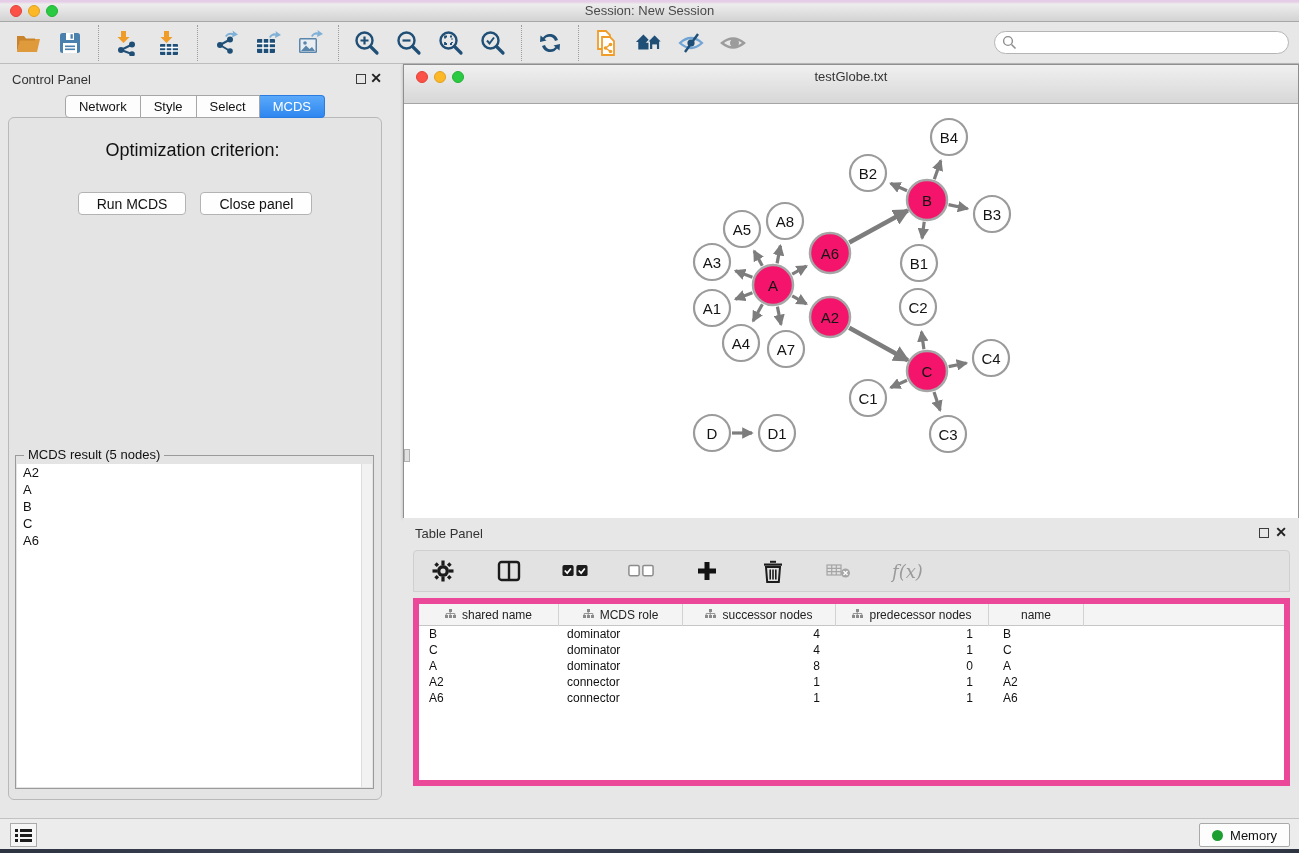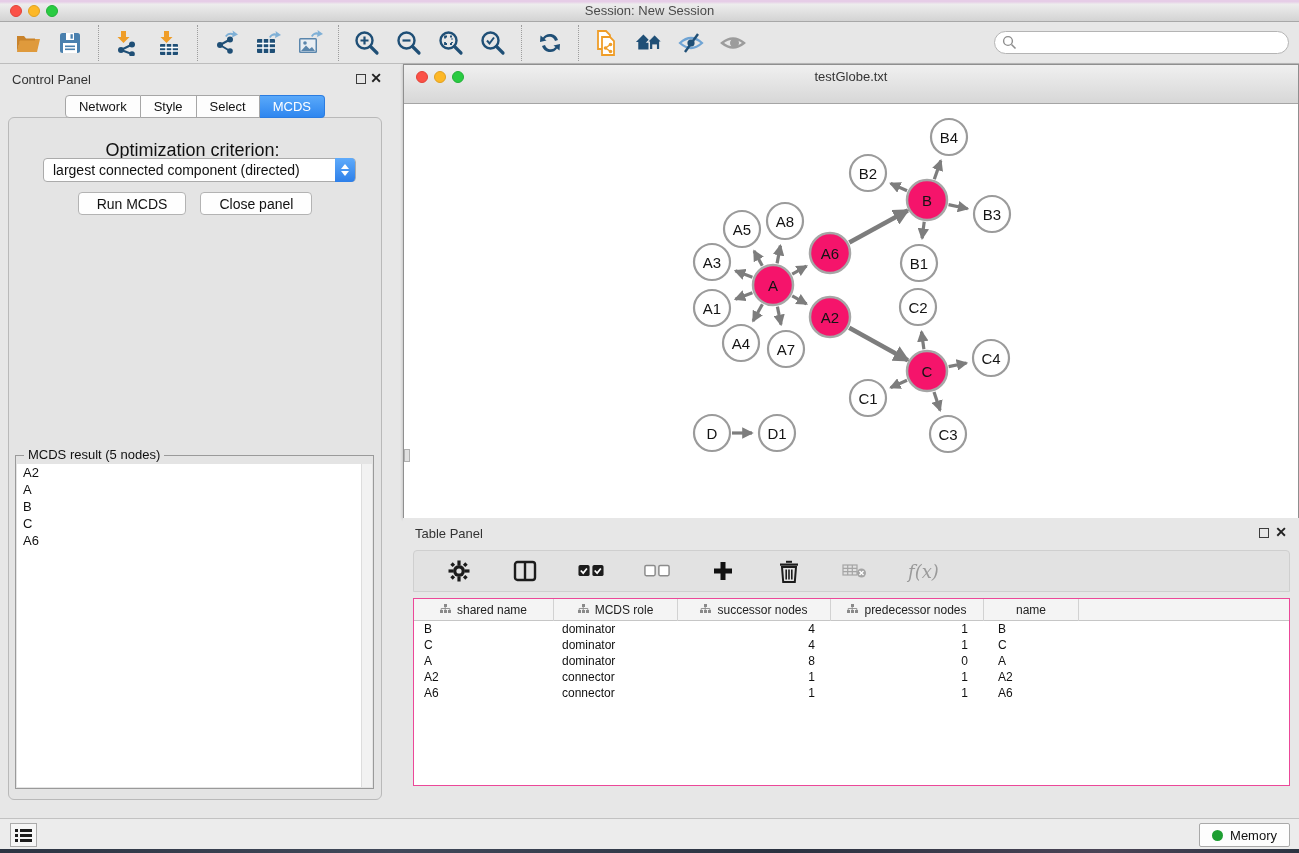--- a/index.html
+++ b/index.html
@@ -74,25 +74,25 @@
   #net-canvas { position:relative; width:894px; height:429px; background:#fff; }
   #graph-svg { position:absolute; left:0; top:0; }
   .grip-left { position:absolute; left:0px; top:345px; width:6px; height:13px; background:#e0e0e0; border:1px solid #b0b0b0; }
   .grip-bottom { position:absolute; left:444px; bottom:0px; width:13px; height:6px; background:#e0e0e0; border:1px solid #b0b0b0; }
   #resize-grip { position:absolute; right:1px; bottom:1px; width:13px; height:13px; }
 
   
   #table-panel { position:absolute; left:403px; top:518px; width:896px; height:300px; background:#e7e7e7; }
   #tp-float { right:30px; } #tp-close { right:12px; }
   #tp-toolbar { position:absolute; left:10px; right:9px; top:32px; height:42px; background:#e2e2e2;
-    border:1px solid #cfcfcf; border-radius:4px 4px 0 0; display:flex; align-items:center; gap:40px; padding-left:32px; }
+    border:1px solid #cfcfcf; border-radius:4px 4px 0 0; display:flex; align-items:center; gap:40px; padding-left:16px; }
   .tpico { width:26px; height:26px; display:flex; align-items:center; justify-content:center; }
   #fx-label { font-family:"DejaVu Serif", serif; font-style:italic; font-size:18px; color:#9a9a9a; }
 
-  #node-table { position:absolute; left:10px; right:9px; top:80px; height:188px; background:#fff; border:1px solid #ec4899; overflow:hidden; }
+  #node-table { position:absolute; left:10px; right:9px; top:80px; height:188px; background:#fff; border:6px solid #ec4899; overflow:hidden; }
   .trow { display:grid; grid-template-columns:140px 124px 153px 153px 95px 1fr; }
   #thead { background:#f4f4f4; border-bottom:1px solid #c6c6c6; height:22px; }
   .th { display:flex; align-items:center; justify-content:center; gap:6px; font-size:12px; color:#222;
     border-right:1px solid #d2d2d2; height:22px; }
   .th:last-child { border-right:none; }
   .td { font-size:12px; color:#111; height:16px; line-height:16px; white-space:nowrap; overflow:hidden; }
   .td.c0 { padding-left:10px; } .td.c1 { padding-left:8px; }
   .td.c2,.td.c3 { text-align:right; padding-right:16px; }
   .td.c4 { padding-left:14px; }
   #tbody .trow { margin-top:0px; }
@@ -285,27 +285,20 @@
       <span class="close-x" id="cp-close">✕</span>
     </div>
     <div class="tabrow" id="cp-tabs">
         <div class="ctab">Network</div>
         <div class="ctab">Style</div>
         <div class="ctab">Select</div>
         <div class="ctab active">MCDS</div>
       </div>
     <div id="cp-content">
       <div id="opt-label">Optimization criterion:</div>
-      <div id="opt-select">
-        <span>largest connected component (directed)</span>
-        <span id="opt-stepper">
-            <span class="chev up"></span>
-            <span class="chev dn"></span>
-          </span>
-      </div>
       <div id="cp-buttons">
         <button class="cbtn">Run MCDS</button>
         <button class="cbtn">Close panel</button>
       </div>
       <div id="result-box">
         <span id="result-label">MCDS result (5 nodes)</span>
         <div id="result-list">
             <div class="ritem">A2</div>
             <div class="ritem">A</div>
             <div class="ritem">B</div>

